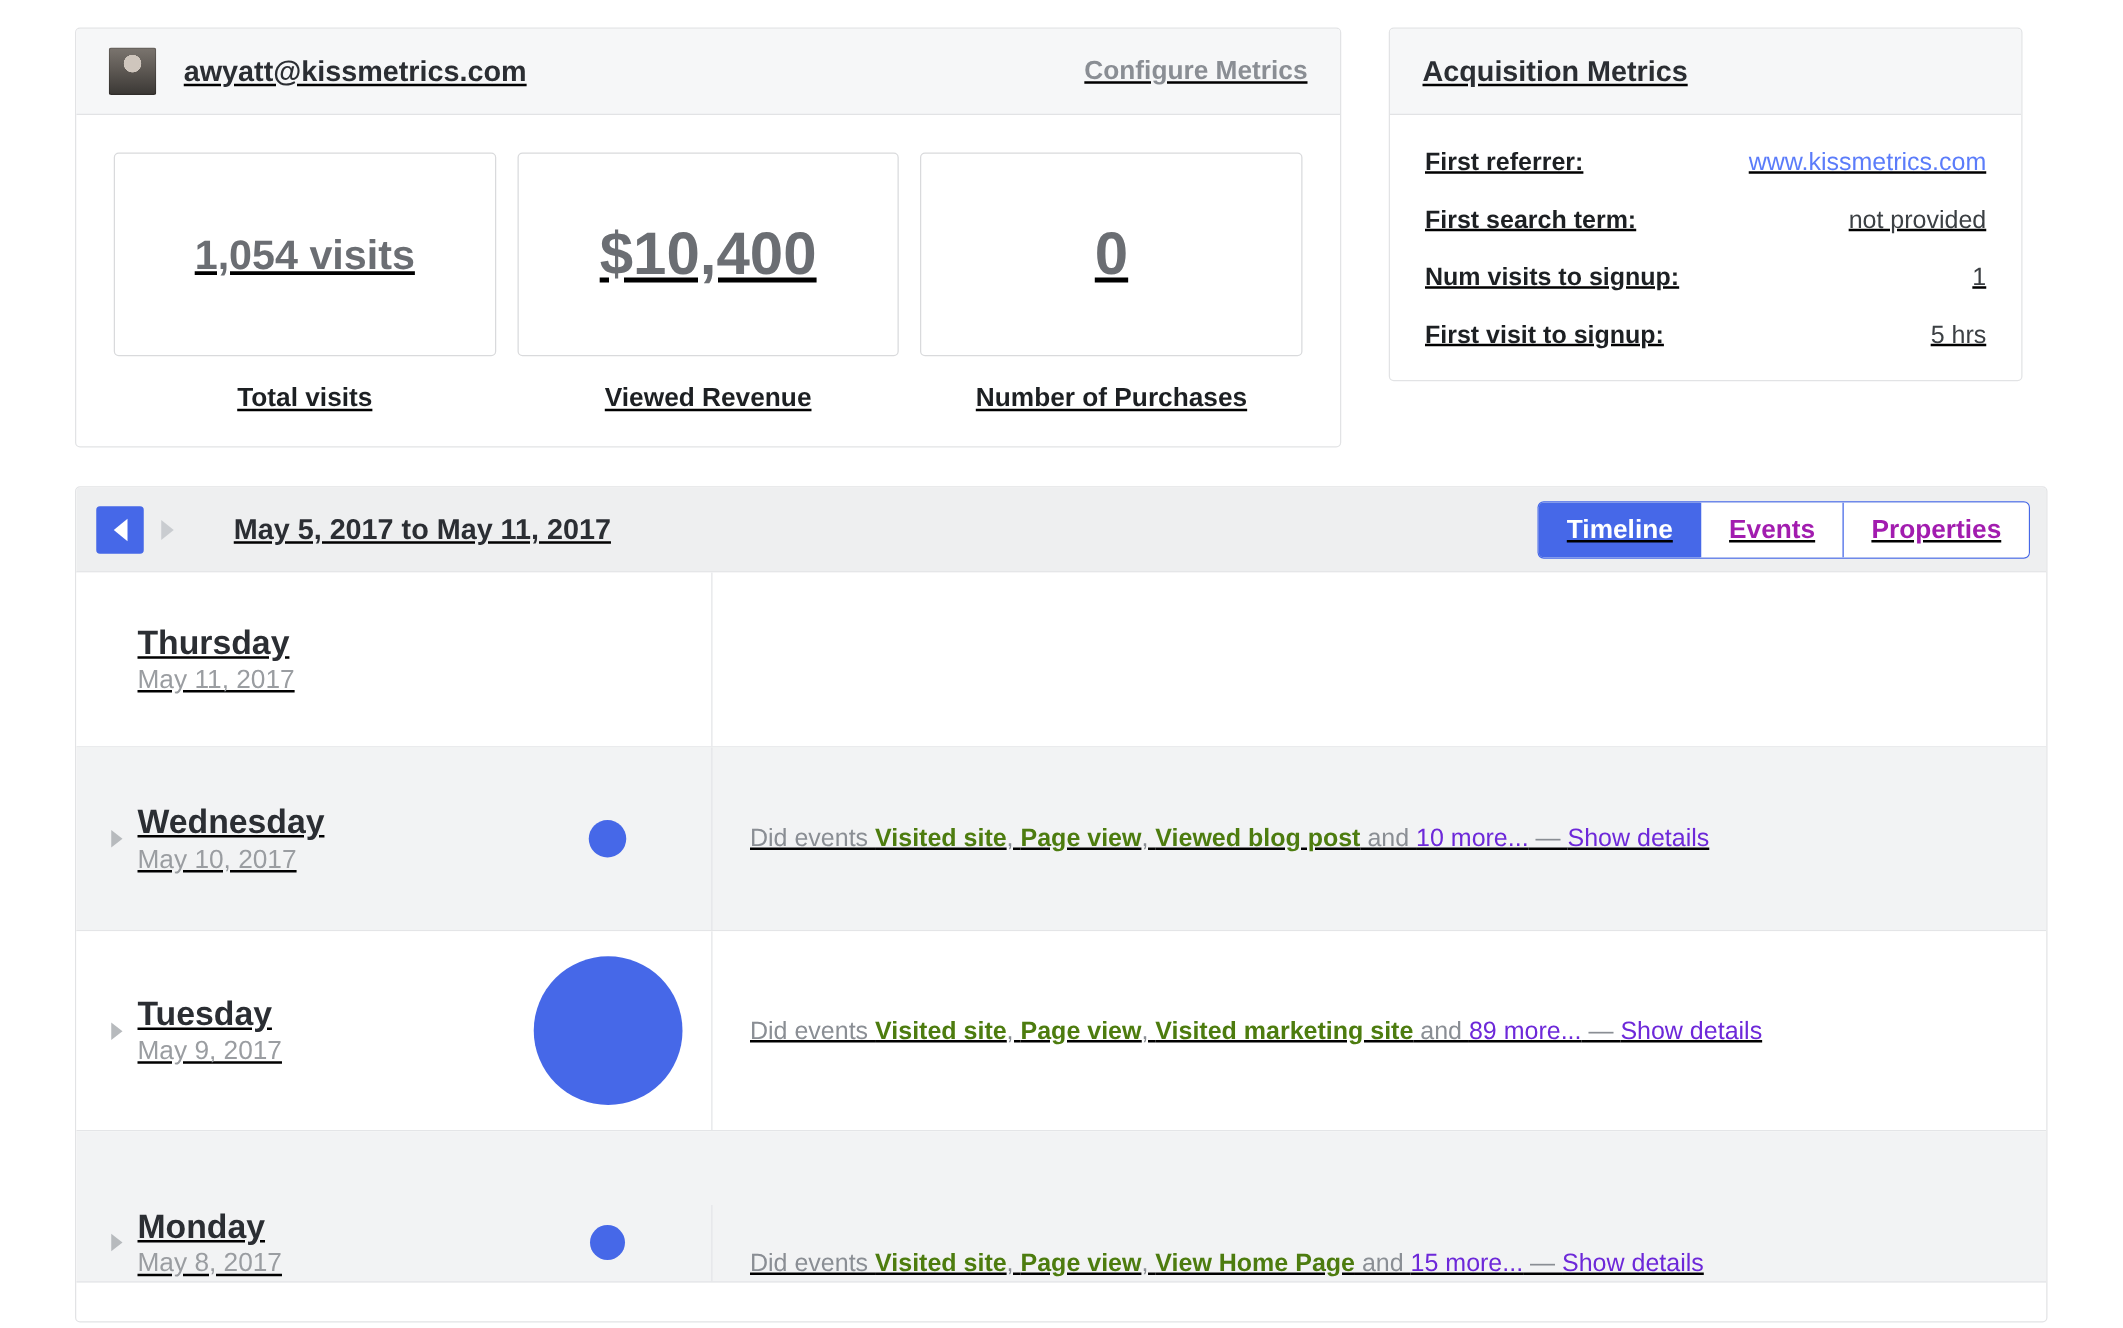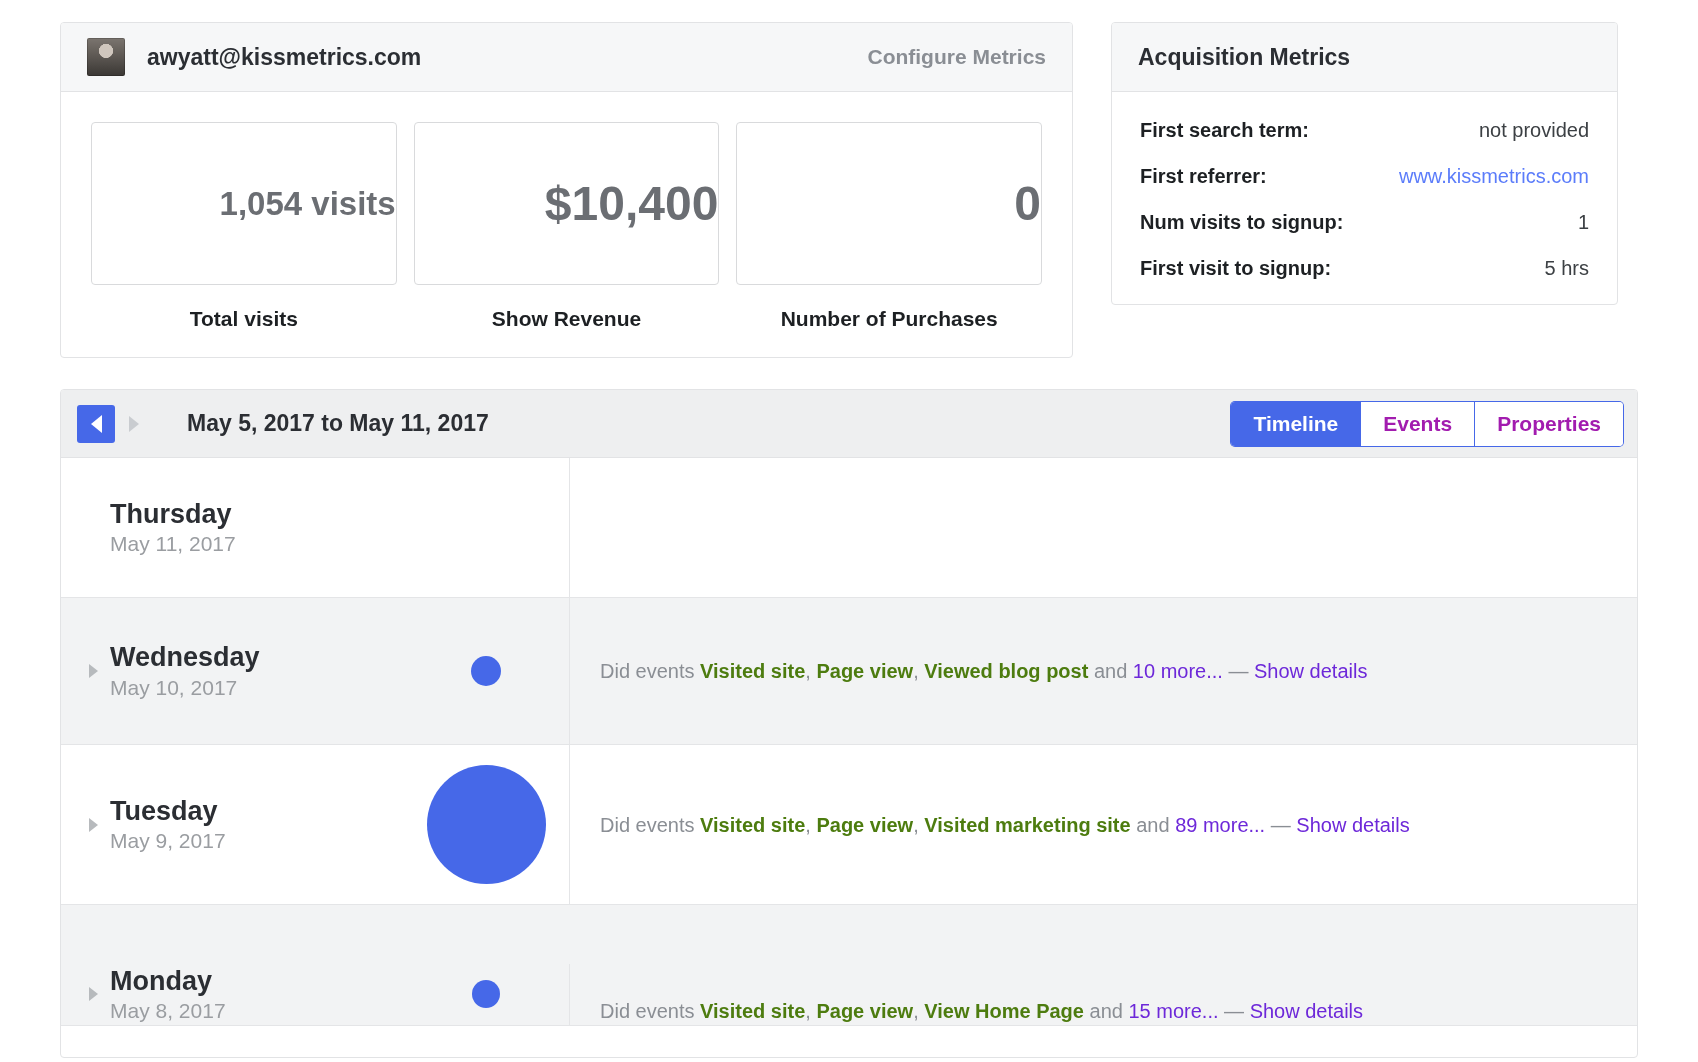--- a/index.html
+++ b/index.html
@@ -8,20 +8,21 @@
     height: 1062px;
     background: #ffffff;
     font-family: "Liberation Sans", sans-serif;
     overflow: hidden;
   }
   .page {
     position: relative;
     width: 1698px;
     height: 948px;
     padding: 22px 60px 0 60px;
+    text-decoration: underline;
   }
 
   
   .top-row {
     display: flex;
     gap: 38px;
     align-items: flex-start;
   }
 
   .panel {
@@ -77,21 +78,21 @@
     flex-direction: column;
     align-items: center;
   }
   .metric-box {
     width: 100%;
     height: 163px;
     border: 1px solid #d9dadc;
     border-radius: 4px;
     display: flex;
     align-items: center;
-    justify-content: flex-end;
+    justify-content: center;
     background: #fff;
   }
   .metric-value {
     color: #6b6e73;
     font-weight: bold;
     line-height: 1;
     white-space: nowrap;
   }
   .v-sm { font-size: 33px; }
   .v-lg { font-size: 48px; }
@@ -294,47 +295,47 @@
           <div class="metric-box">
             <span class="metric-value v-sm">1,054 visits</span>
           </div>
           <div class="metric-label">Total visits</div>
         </div>
 
         <div class="metric-cell">
           <div class="metric-box">
             <span class="metric-value v-lg">$10,400</span>
           </div>
-          <div class="metric-label">Show Revenue</div>
+          <div class="metric-label">Viewed Revenue</div>
         </div>
 
         <div class="metric-cell">
           <div class="metric-box">
             <span class="metric-value v-lg">0</span>
           </div>
           <div class="metric-label">Number of Purchases</div>
         </div>
 
       </div>
     </div>
 
     <div class="panel acq-panel">
       <div class="panel-head">
         <div class="acq-title">Acquisition Metrics</div>
       </div>
       <div class="acq-body">
 
         <div class="acq-row">
+          <div class="acq-key">First referrer:</div>
+          <div class="acq-val link">www.kissmetrics.com</div>
+        </div>
+
+        <div class="acq-row">
           <div class="acq-key">First search term:</div>
           <div class="acq-val">not provided</div>
-        </div>
-
-        <div class="acq-row">
-          <div class="acq-key">First referrer:</div>
-          <div class="acq-val link">www.kissmetrics.com</div>
         </div>
 
         <div class="acq-row">
           <div class="acq-key">Num visits to signup:</div>
           <div class="acq-val">1</div>
         </div>
 
         <div class="acq-row">
           <div class="acq-key">First visit to signup:</div>
           <div class="acq-val">5 hrs</div>

